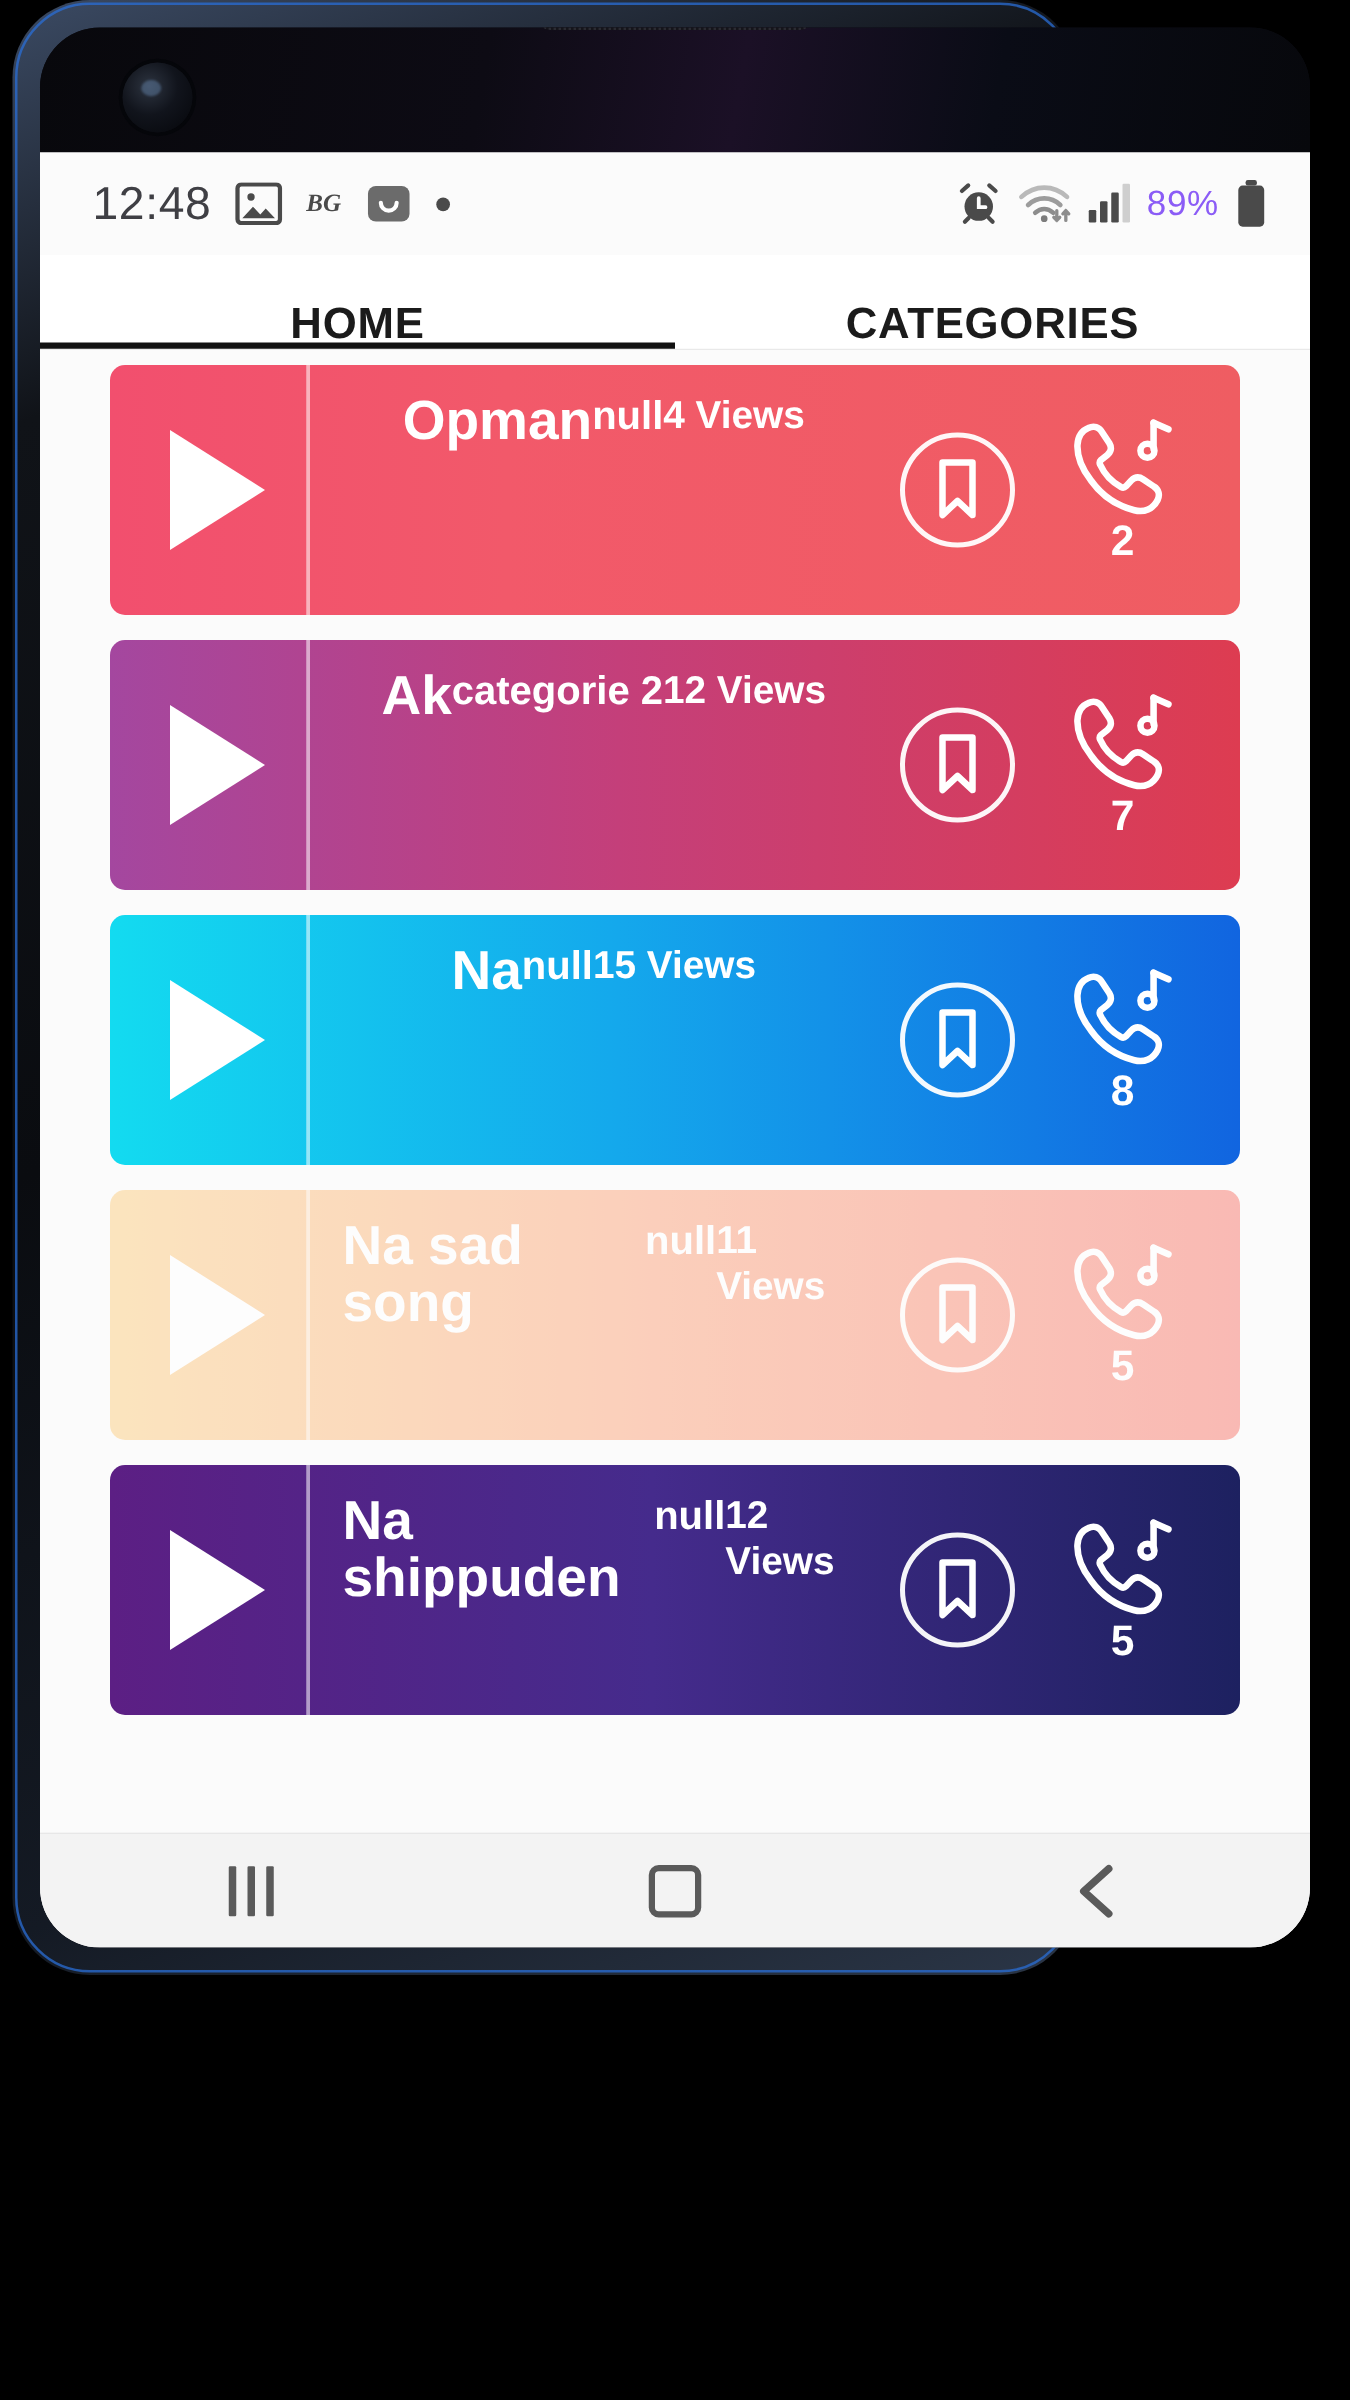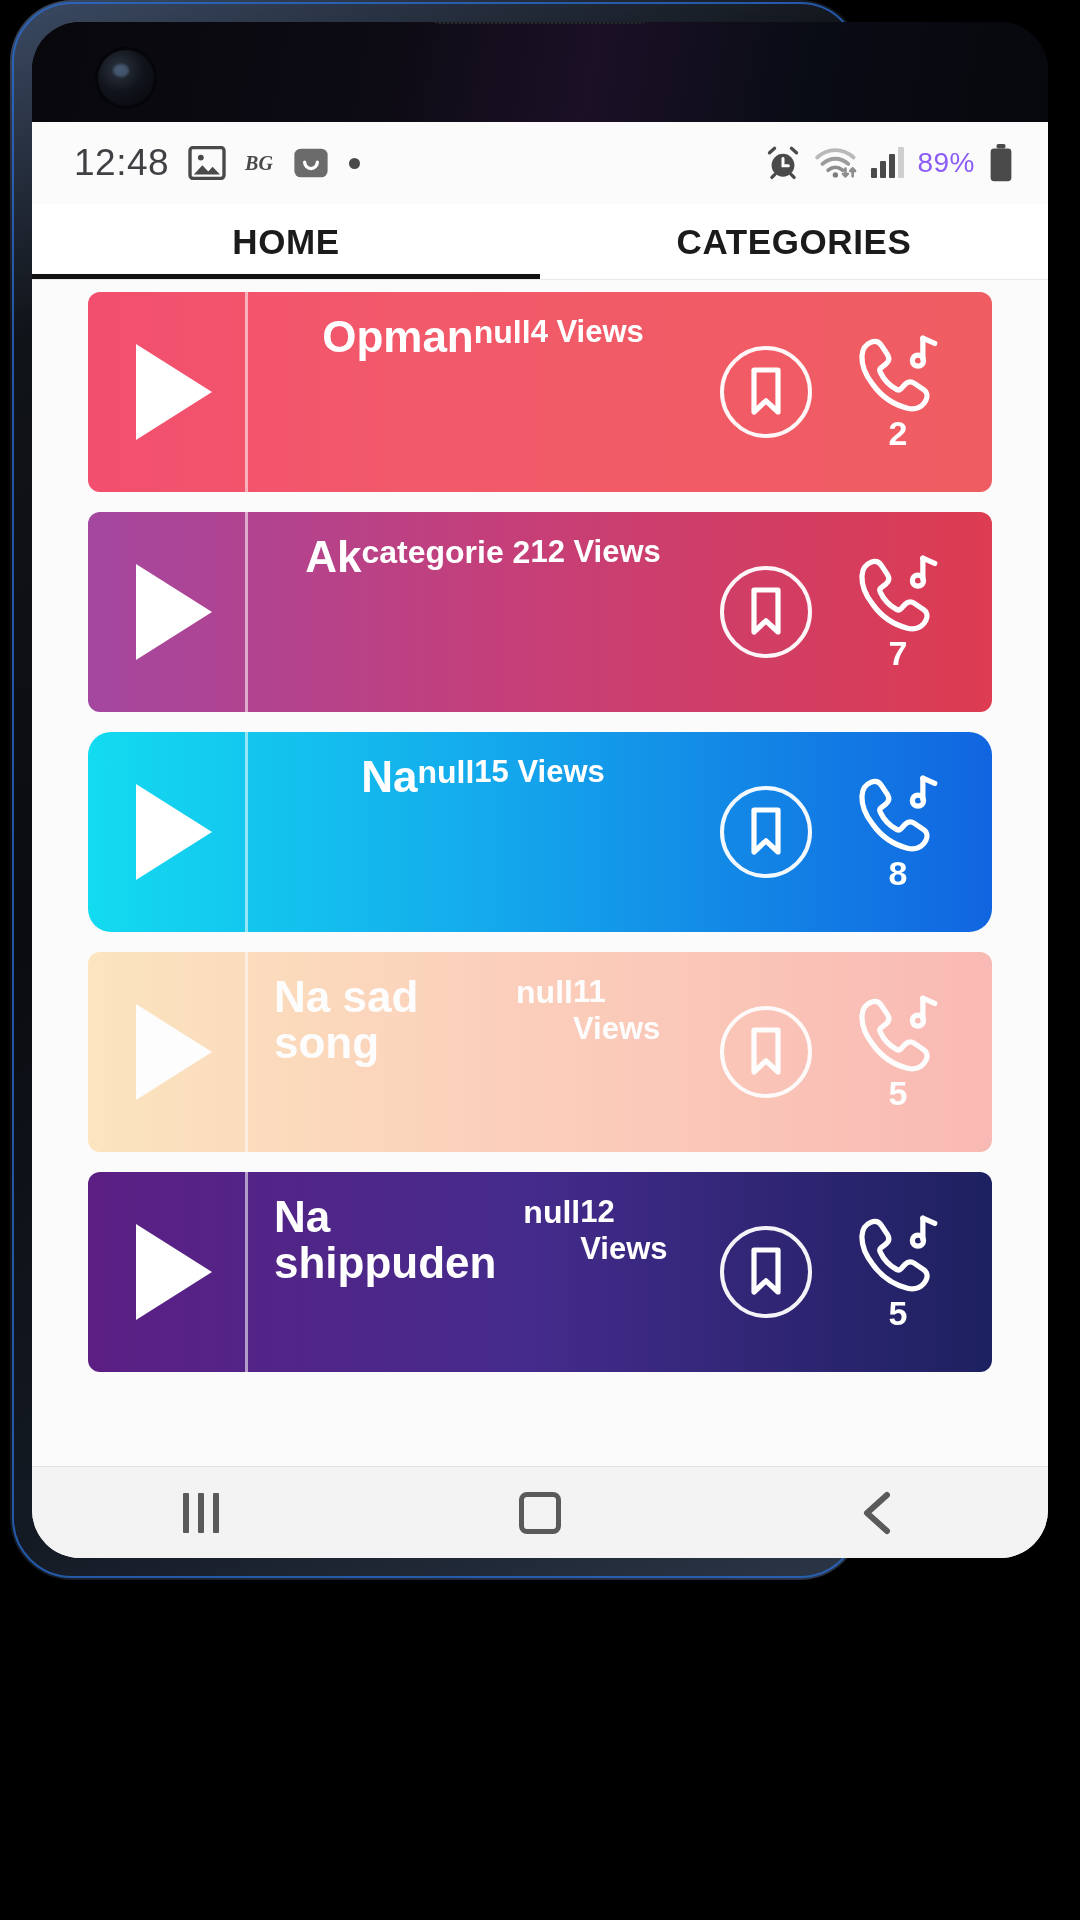--- a/index.html
+++ b/index.html
@@ -104,21 +104,21 @@
   }
   #search-btn{ width:86px; height:86px; display:flex; align-items:center; justify-content:center; cursor:pointer;}
 
   
   #tabs {
     height: 76px;
     display:flex; background:#ffffff;
     border-bottom: 1px solid #e9e9e9;
   }
   .tab {
-    flex:1; display:flex; align-items:center; justify-content:center;
+    flex:1; display:flex; align-items:flex-end; justify-content:center;
     font-size:35px; font-weight:600; color:#1b1b1b; letter-spacing:.6px;
     position:relative; cursor:pointer;
   }
   .tab.active:after{
     content:""; position:absolute; left:0; right:0; bottom:0; height:5px; background:#111;
   }
 
   
   #list {
     flex:1;
@@ -311,21 +311,21 @@
                 <path d="M5.2 2.4c1.3-.6 2.4-.2 3.1.9l1.7 2.6c.6 1 .4 2-.5 2.7l-1.4 1.1c-.3.3-.4.7-.2 1.1.9 2 2.6 3.9 4.8 5.1.4.2.8.1 1.1-.2l1.2-1.3c.8-.8 1.8-.9 2.7-.3l2.5 1.7c1.1.7 1.4 1.9.8 3.1-1 2-3 2.9-5.3 2.3-4-1-7.4-3.3-9.9-6.8C3.6 11.6 2.6 9 2.7 6.3c.1-1.9 1-3.3 2.5-3.9z" fill="none" stroke="#fff" stroke-width="1.5"></path>
                 <path d="M20.1 1.2v6.0" fill="none" stroke="#fff" stroke-width="1.5" stroke-linecap="round"></path>
                 <path d="M20.1 1.2l3.4 1.5" fill="none" stroke="#fff" stroke-width="1.5" stroke-linecap="round"></path>
                 <circle cx="18.7" cy="7.6" r="1.6" fill="none" stroke="#fff" stroke-width="1.5"></circle>
               </svg>
               <div class="ring-count">7</div>
             </div>
           </div>
         </div>
 
-        <div class="card" style="background: linear-gradient(90deg, rgb(19, 219, 240) 0%, rgb(20, 168, 236) 45%, rgb(17, 101, 224) 100%); border-radius: 23px;">
+        <div class="card" style="background: linear-gradient(90deg, rgb(19, 219, 240) 0%, rgb(20, 168, 236) 45%, rgb(17, 101, 224) 100%);">
           <div class="card-play">
               <div class="play-tri"></div>
             </div>
           <div class="card-body">
             <div class="card-title">Na</div>
             <div class="card-sub">null</div>
             <div class="card-views">15 Views</div>
           </div>
           <div class="card-actions">
             <div class="bookmark-btn">

